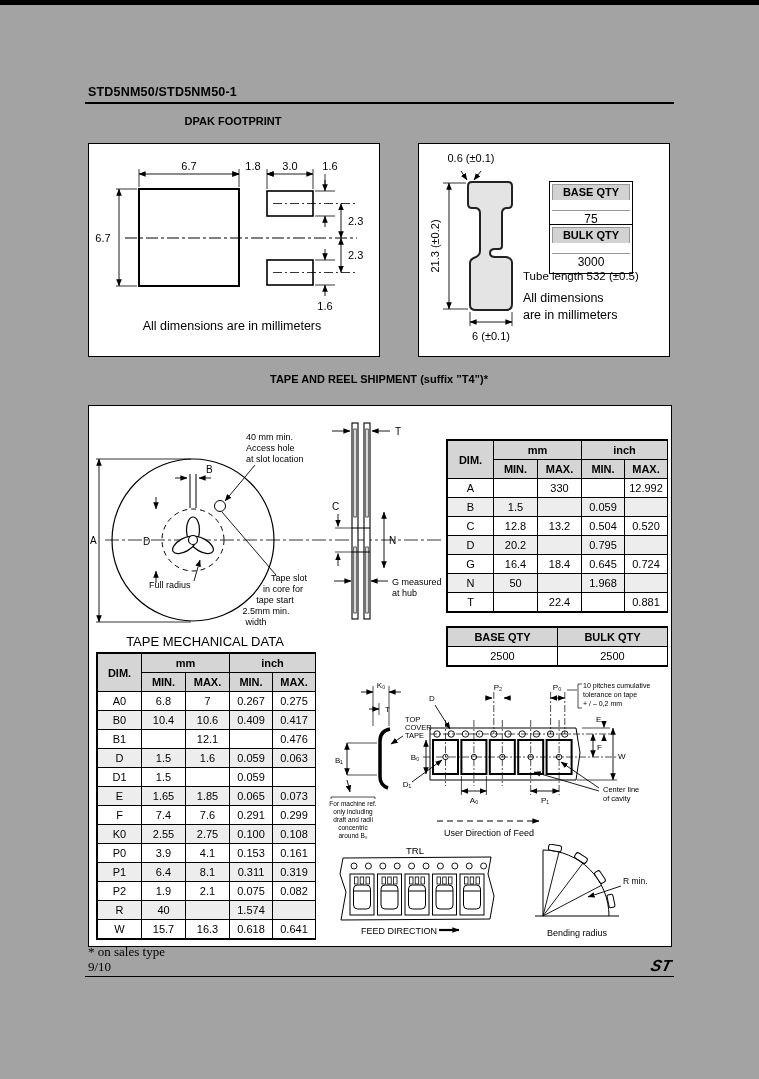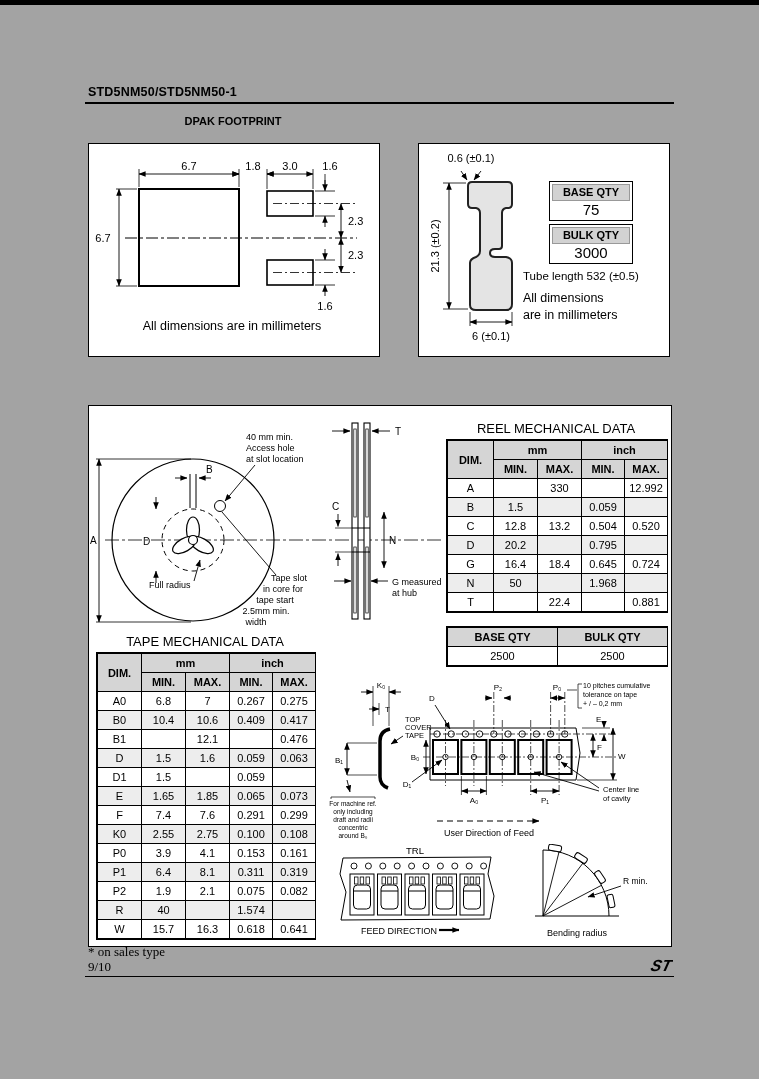--- a/index.html
+++ b/index.html
@@ -15,21 +15,21 @@
   .dim{font-size:11px;}
   .tbl-title{position:absolute;text-align:center;font-size:13px;}
   .dtable{border-collapse:collapse;width:100%;table-layout:fixed;font-size:11px;background:#fff;}
   .dtable th,.dtable td{border:1px solid #000;text-align:center;padding:0;height:18px;line-height:18px;overflow:hidden;}
   .dtable th{background:#d5d5d5;font-weight:bold;}
   .dtable tbody tr:nth-child(even) td{background:#ededed;}
   .tablewrap{position:absolute;border:.5px solid #000;}
   .qty-card{position:absolute;width:82px;border:1px solid #000;background:#fff;text-align:center;}
   .qty-head{margin:2px 2px 0 2px;background:#d2d2d2;border:1px solid #999;border-bottom:none;
             font-weight:bold;font-size:11px;line-height:15px;}
-  .qty-val{font-size:15px;line-height:17px;border-top:1px solid #999;margin:0 2px 2px 2px;}
+  .qty-val{font-size:12px;line-height:17px;border-top:1px solid #999;margin:10px 2px 2px 2px;}
   .note{position:absolute;text-align:left;}
   .footer-txt{position:absolute;left:88px;font-size:13px;font-family:Liberation Serif, serif;}
 </style>
 </head>
 <body>
 
 <div class="page">
 
   <svg width="0" height="0" style="position:absolute">
     <defs>
@@ -130,20 +130,21 @@
     </div>
     <div class="qty-card" style="left:130px;top:80px;">
       <div class="qty-head">BULK QTY</div>
       <div class="qty-val">3000</div>
     </div>
     <div class="note" style="left:104px;top:126px;width:140px;font-size:11.5px;">Tube length 532 (±0.5)</div>
     <div class="note" style="left:104px;top:147px;width:140px;font-size:12.5px;">All dimensions</div>
     <div class="note" style="left:104px;top:164px;width:140px;font-size:12.5px;">are in millimeters</div>
   </div>
 
+  <div class="sec-title" style="left:88px;top:373px;width:582px;">TAPE AND REEL SHIPMENT (suffix ”T4”)*</div>
 
   <div class="box" style="left:88px;top:405px;width:582px;height:540px;">
 
     <svg width="360" height="230" viewBox="0 0 360 230" style="position:absolute;left:0;top:5px;">
       <g stroke="#000" fill="none">
         <circle cx="104" cy="129" r="81" stroke-width="1.2"></circle>
         <circle cx="104" cy="129" r="31" stroke-width="1" stroke-dasharray="5 4"></circle>
         <line x1="16" y1="129" x2="352" y2="129" stroke-width=".8" stroke-dasharray="14 3 3 3"></line>
 
         <g stroke-width="1.2" fill="#fff">
@@ -215,21 +216,20 @@
       </g>
       <g font-size="9" text-anchor="middle">
         <text x="200" y="170">Tape slot</text>
         <text x="194" y="181">in core for</text>
         <text x="186" y="192">tape start</text>
         <text x="177" y="203">2.5mm min.</text>
         <text x="167" y="214">width</text>
       </g>
     </svg>
 
-    <div class="tbl-title" style="left:357px;top:15px;width:220px;">REEL MECHANICAL DATA</div>
     <div class="tablewrap" style="left:357px;top:33px;width:220px;">
       <table class="dtable">
         <colgroup>
             <col style="width:46px">
             <col style="width:44px">
             <col style="width:44px">
             <col style="width:43px">
             <col style="width:43px">
           </colgroup>
         <thead>

